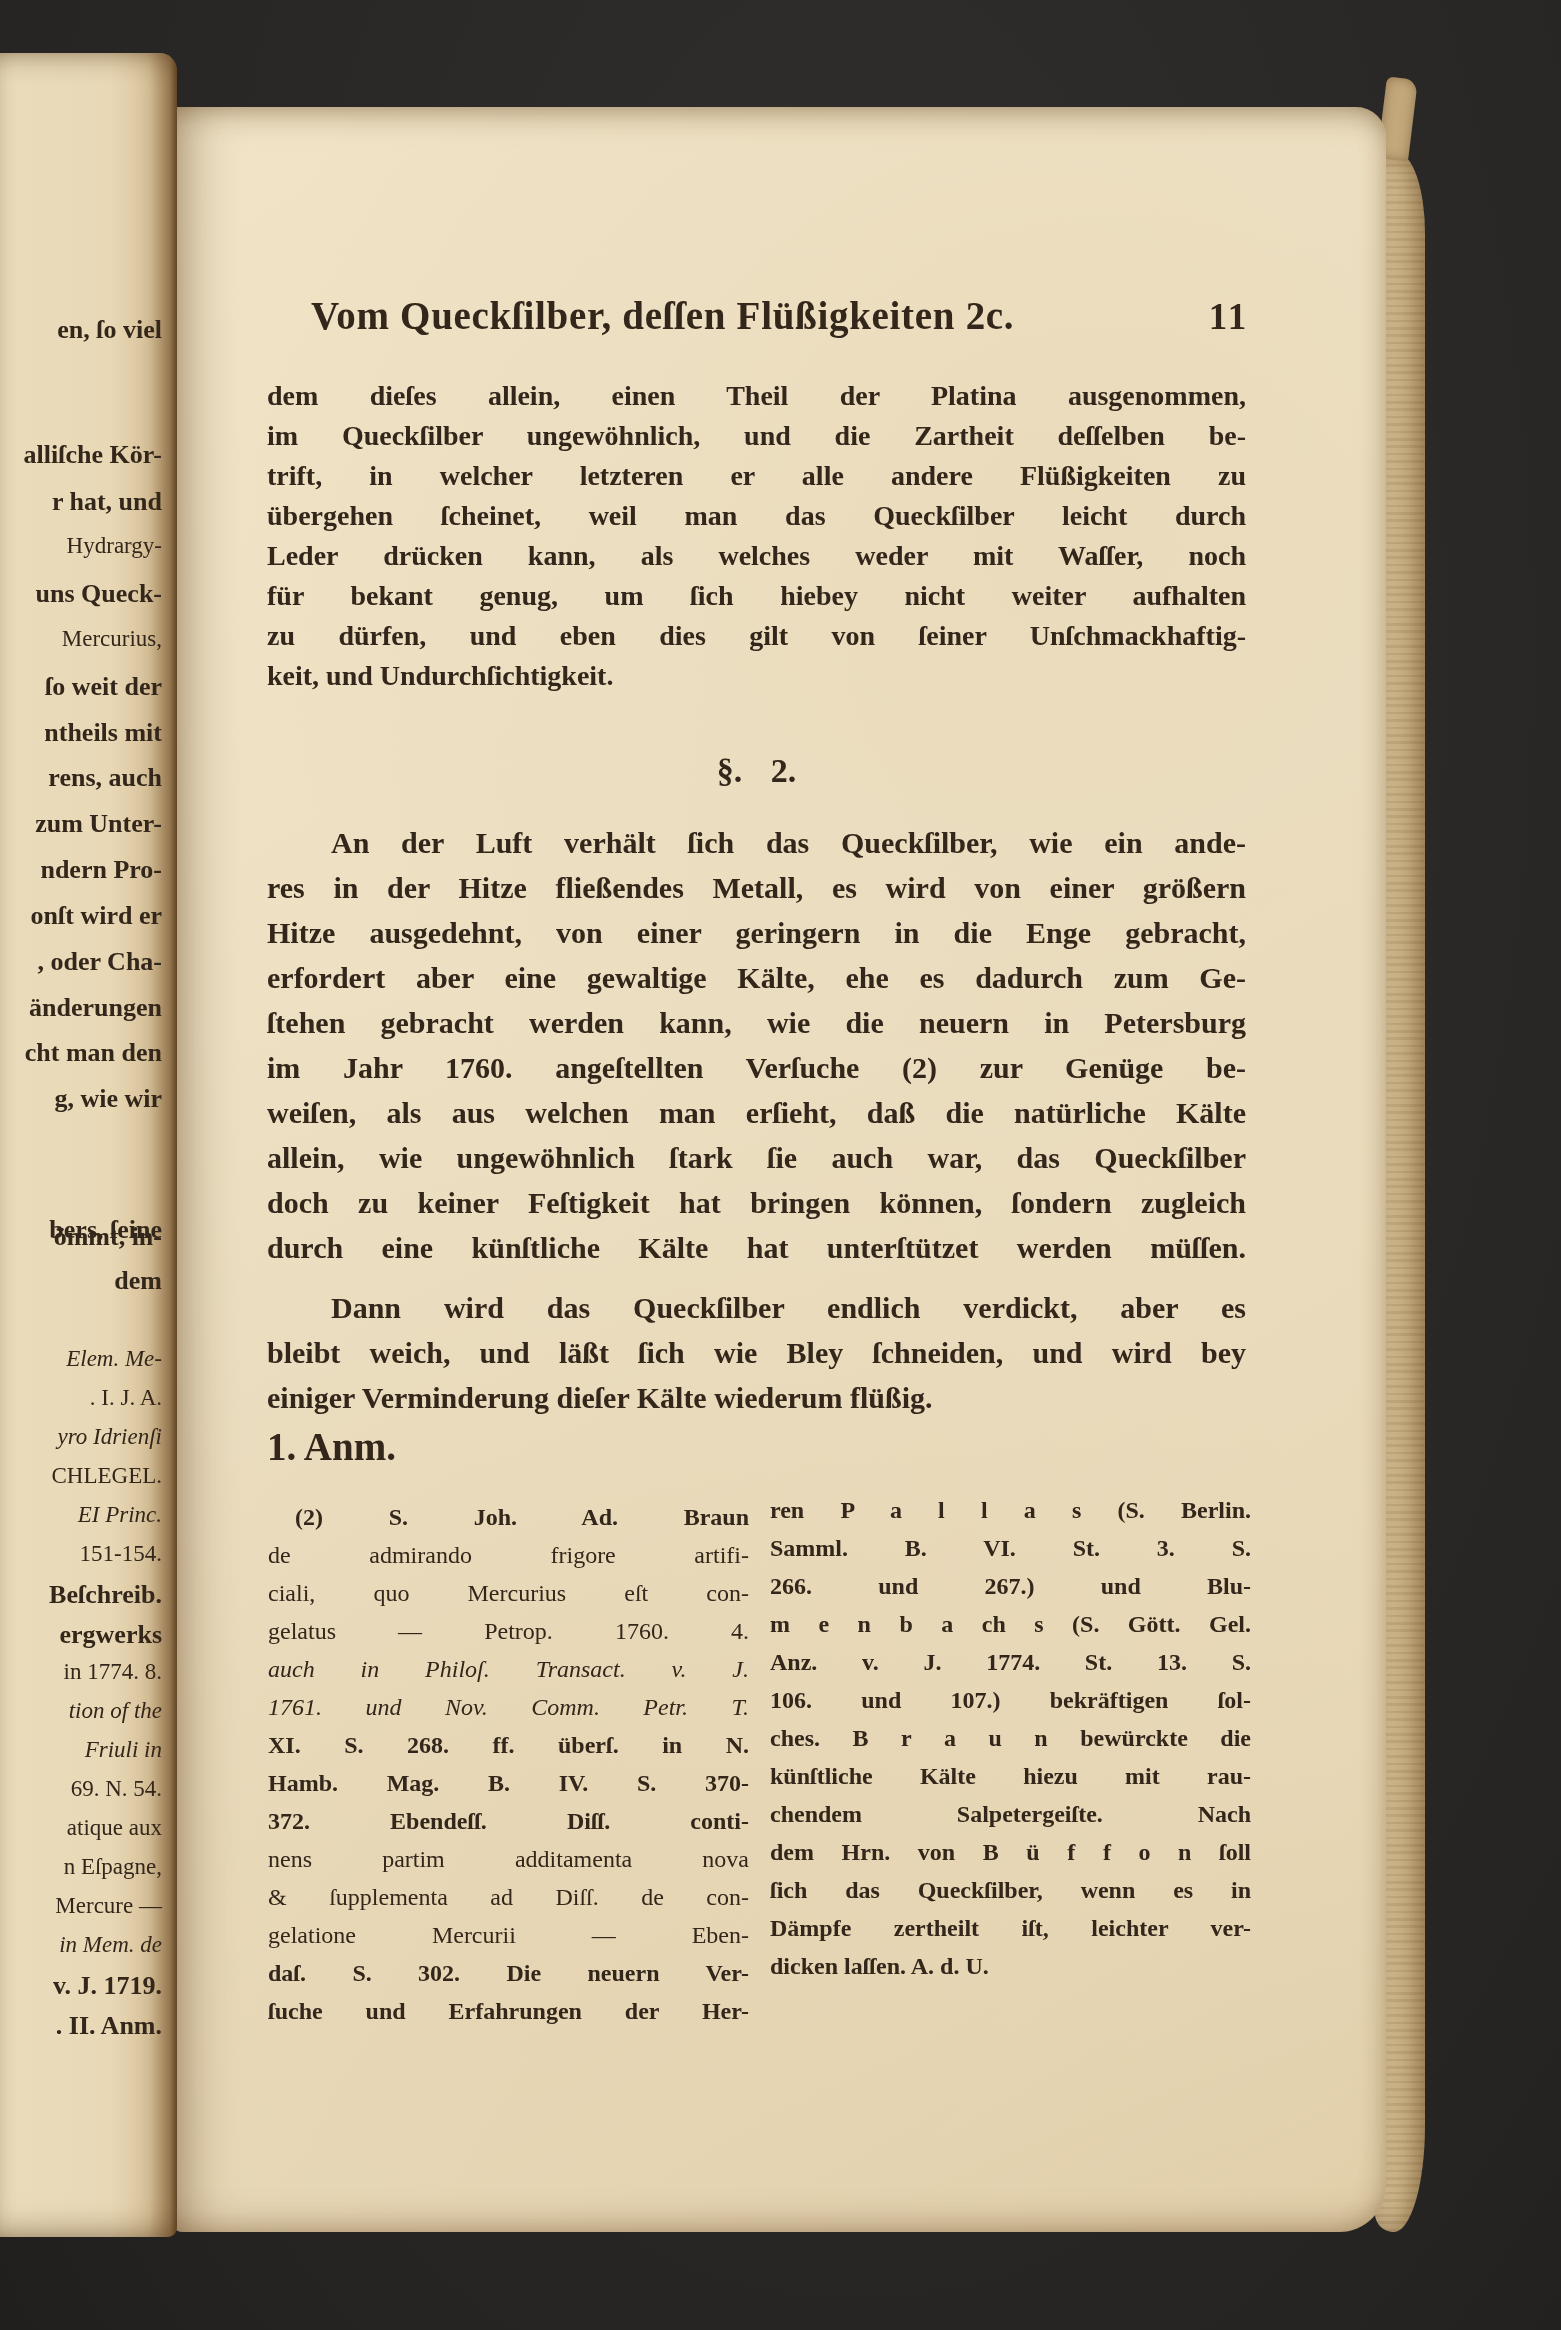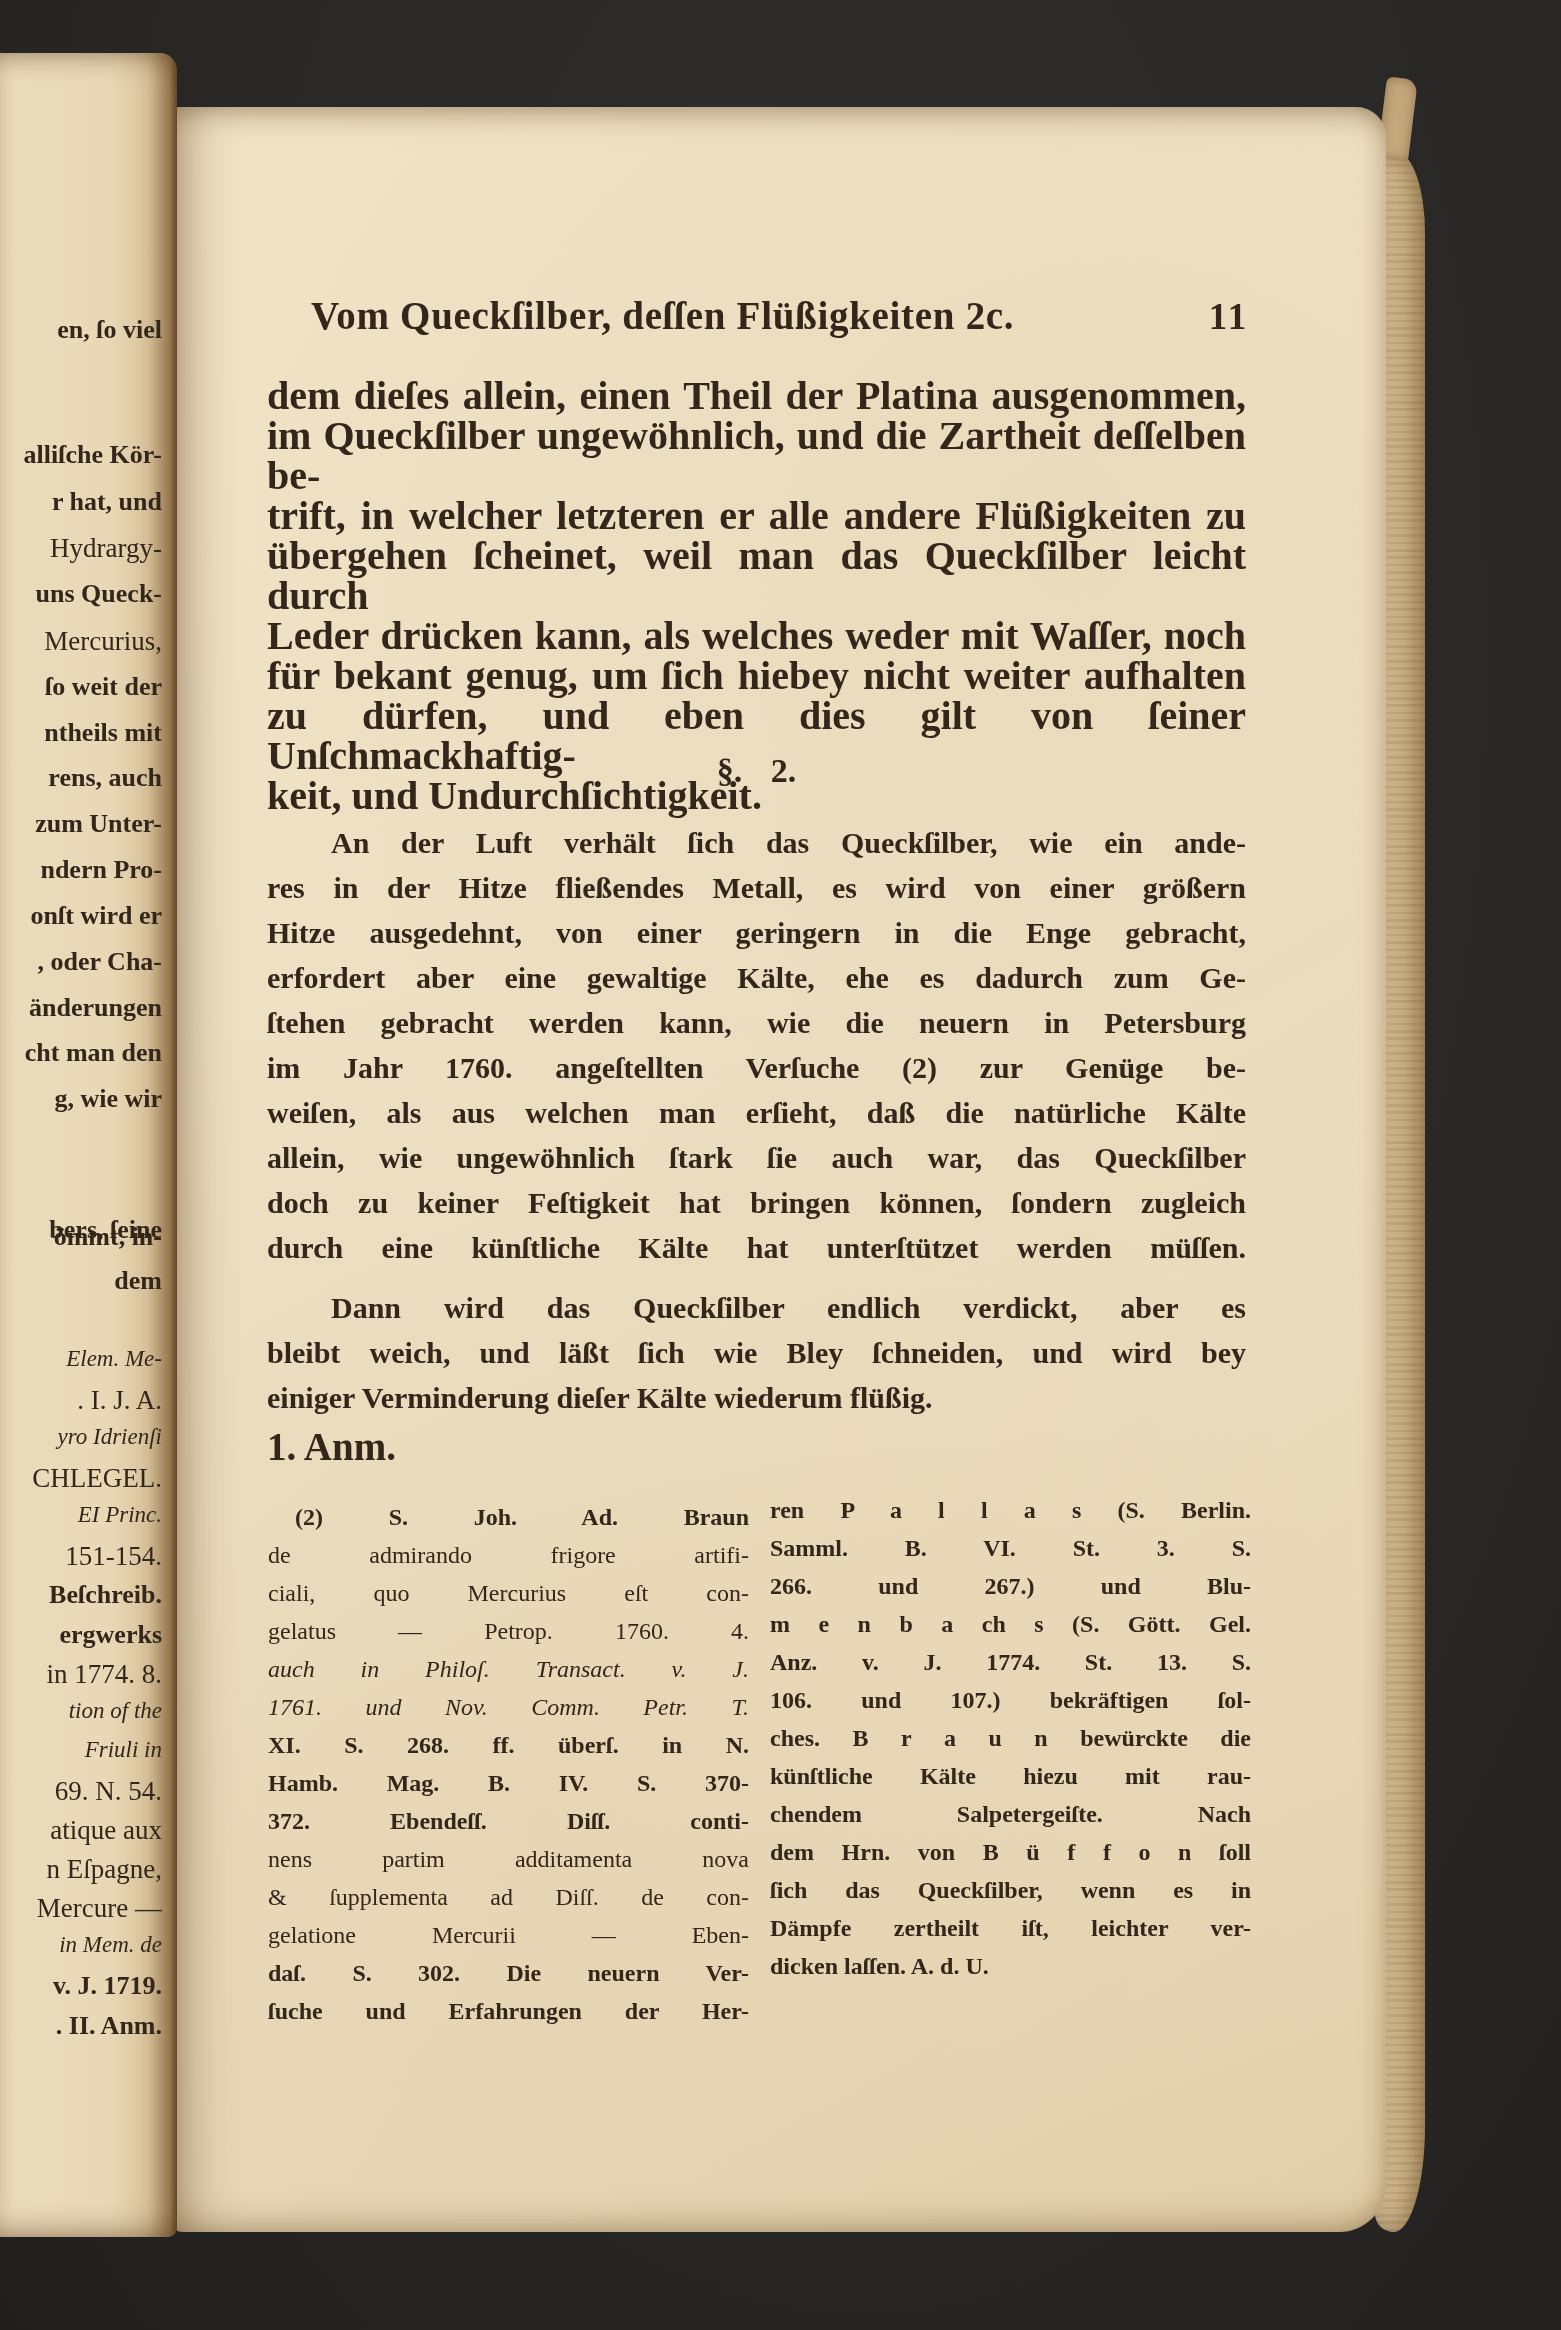--- a/index.html
+++ b/index.html
@@ -10,21 +10,21 @@
     font-family:Liberation Serif, serif; color:var(--ink);}
   #backdrop{position:absolute;inset:0;
     background:radial-gradient(ellipse at 55% 28%, #32302e 0%, #2b2927 45%, #252422 80%, #211f1e 100%);}
   
   #left-strip{position:absolute;left:0;top:53px;width:177px;height:2184px;overflow:hidden;
     background:linear-gradient(90deg,#eadcbc 0%, #e8d8b6 62%, #dcc69e 84%, #bb9d6f 96%, #7a5e3a 100%);
     border-radius:0 17.5px 9.4px 0;
     box-shadow:inset -20px 0 35px -12px rgba(70,40,15,.55), inset 0 15px 28px -17.5px rgba(100,70,30,.5), inset 0 -20px 34px -20px rgba(90,60,25,.45);
     z-index:3;}
   .frag{position:absolute;right:15px;white-space:nowrap;color:var(--ink);font-weight:700;font-size:26px;}
-  .frag.k-a{font-weight:400;font-size:27px;}
+  .frag.k-a{font-weight:400;font-size:23px;}
   .frag.k-i{font-weight:400;font-style:italic;font-size:23px;}
   
   #fore-edge{position:absolute;left:1375px;top:152px;width:50px;height:2080px;z-index:1;
     background:linear-gradient(90deg,#d8c49e, #c7ae83 55%, #b1976c 100%),
       repeating-linear-gradient(180deg, rgba(255,245,220,.10) 0 4.7px, rgba(120,85,40,.12) 4.7px 7.4px);
     background-blend-mode:multiply;
     border-radius:19px 62% 68% 20px / 19px 88px 115px 20px;
     box-shadow:inset 0 0 23px rgba(90,60,25,.45);}
   #edge-tab{position:absolute;left:1382px;top:78px;width:31px;height:82px;z-index:1;
     background:linear-gradient(120deg,#cdb habit 0,#c3a87c);background:#c3a87c;
@@ -41,21 +41,21 @@
       inset 39px 0 49px -24px rgba(92,60,25,.45),
       inset -10.8px 0 28px -13.5px rgba(120,85,40,.35),
       inset 0 17.5px 35px -20px rgba(100,70,30,.55),
       inset 0 -21.6px 40px -23px rgba(110,75,35,.42);}
   
   #text-layer{position:absolute;inset:0;z-index:5;}
   #hdr{position:absolute;left:311px;top:293px;width:938px;display:flex;justify-content:space-between;align-items:baseline;
     font-size:39px;font-weight:700;letter-spacing:0.7px;white-space:nowrap;}
   #hdr .pgnum{font-size:37px;letter-spacing:2.7px;}
   .para{position:absolute;left:267px;width:979px;font-weight:700;}
-  #p1{top:376px;font-size:40px;line-height:40px;}
+  #p1{top:376px;font-size:28px;line-height:40px;}
   #p2{top:820px;font-size:30px;line-height:45px;}
   #p3{top:1285px;font-size:30px;line-height:45px;}
   #sec{position:absolute;left:267px;top:752px;width:979px;text-align:center;
     font-size:34px;font-weight:700;word-spacing:20px;}
   #anm{position:absolute;left:267px;top:1424px;width:979px;text-align:left;
     padding-right:28px;box-sizing:border-box;font-size:39px;font-weight:700;}
   .fncol{position:absolute;width:481px;font-size:24px;line-height:38px;font-weight:700;}
   #fnL{left:268px;top:1498px;}
   #fnR{left:770px;top:1491px;}
   .tl{text-align:justify;text-align-last:justify;}

